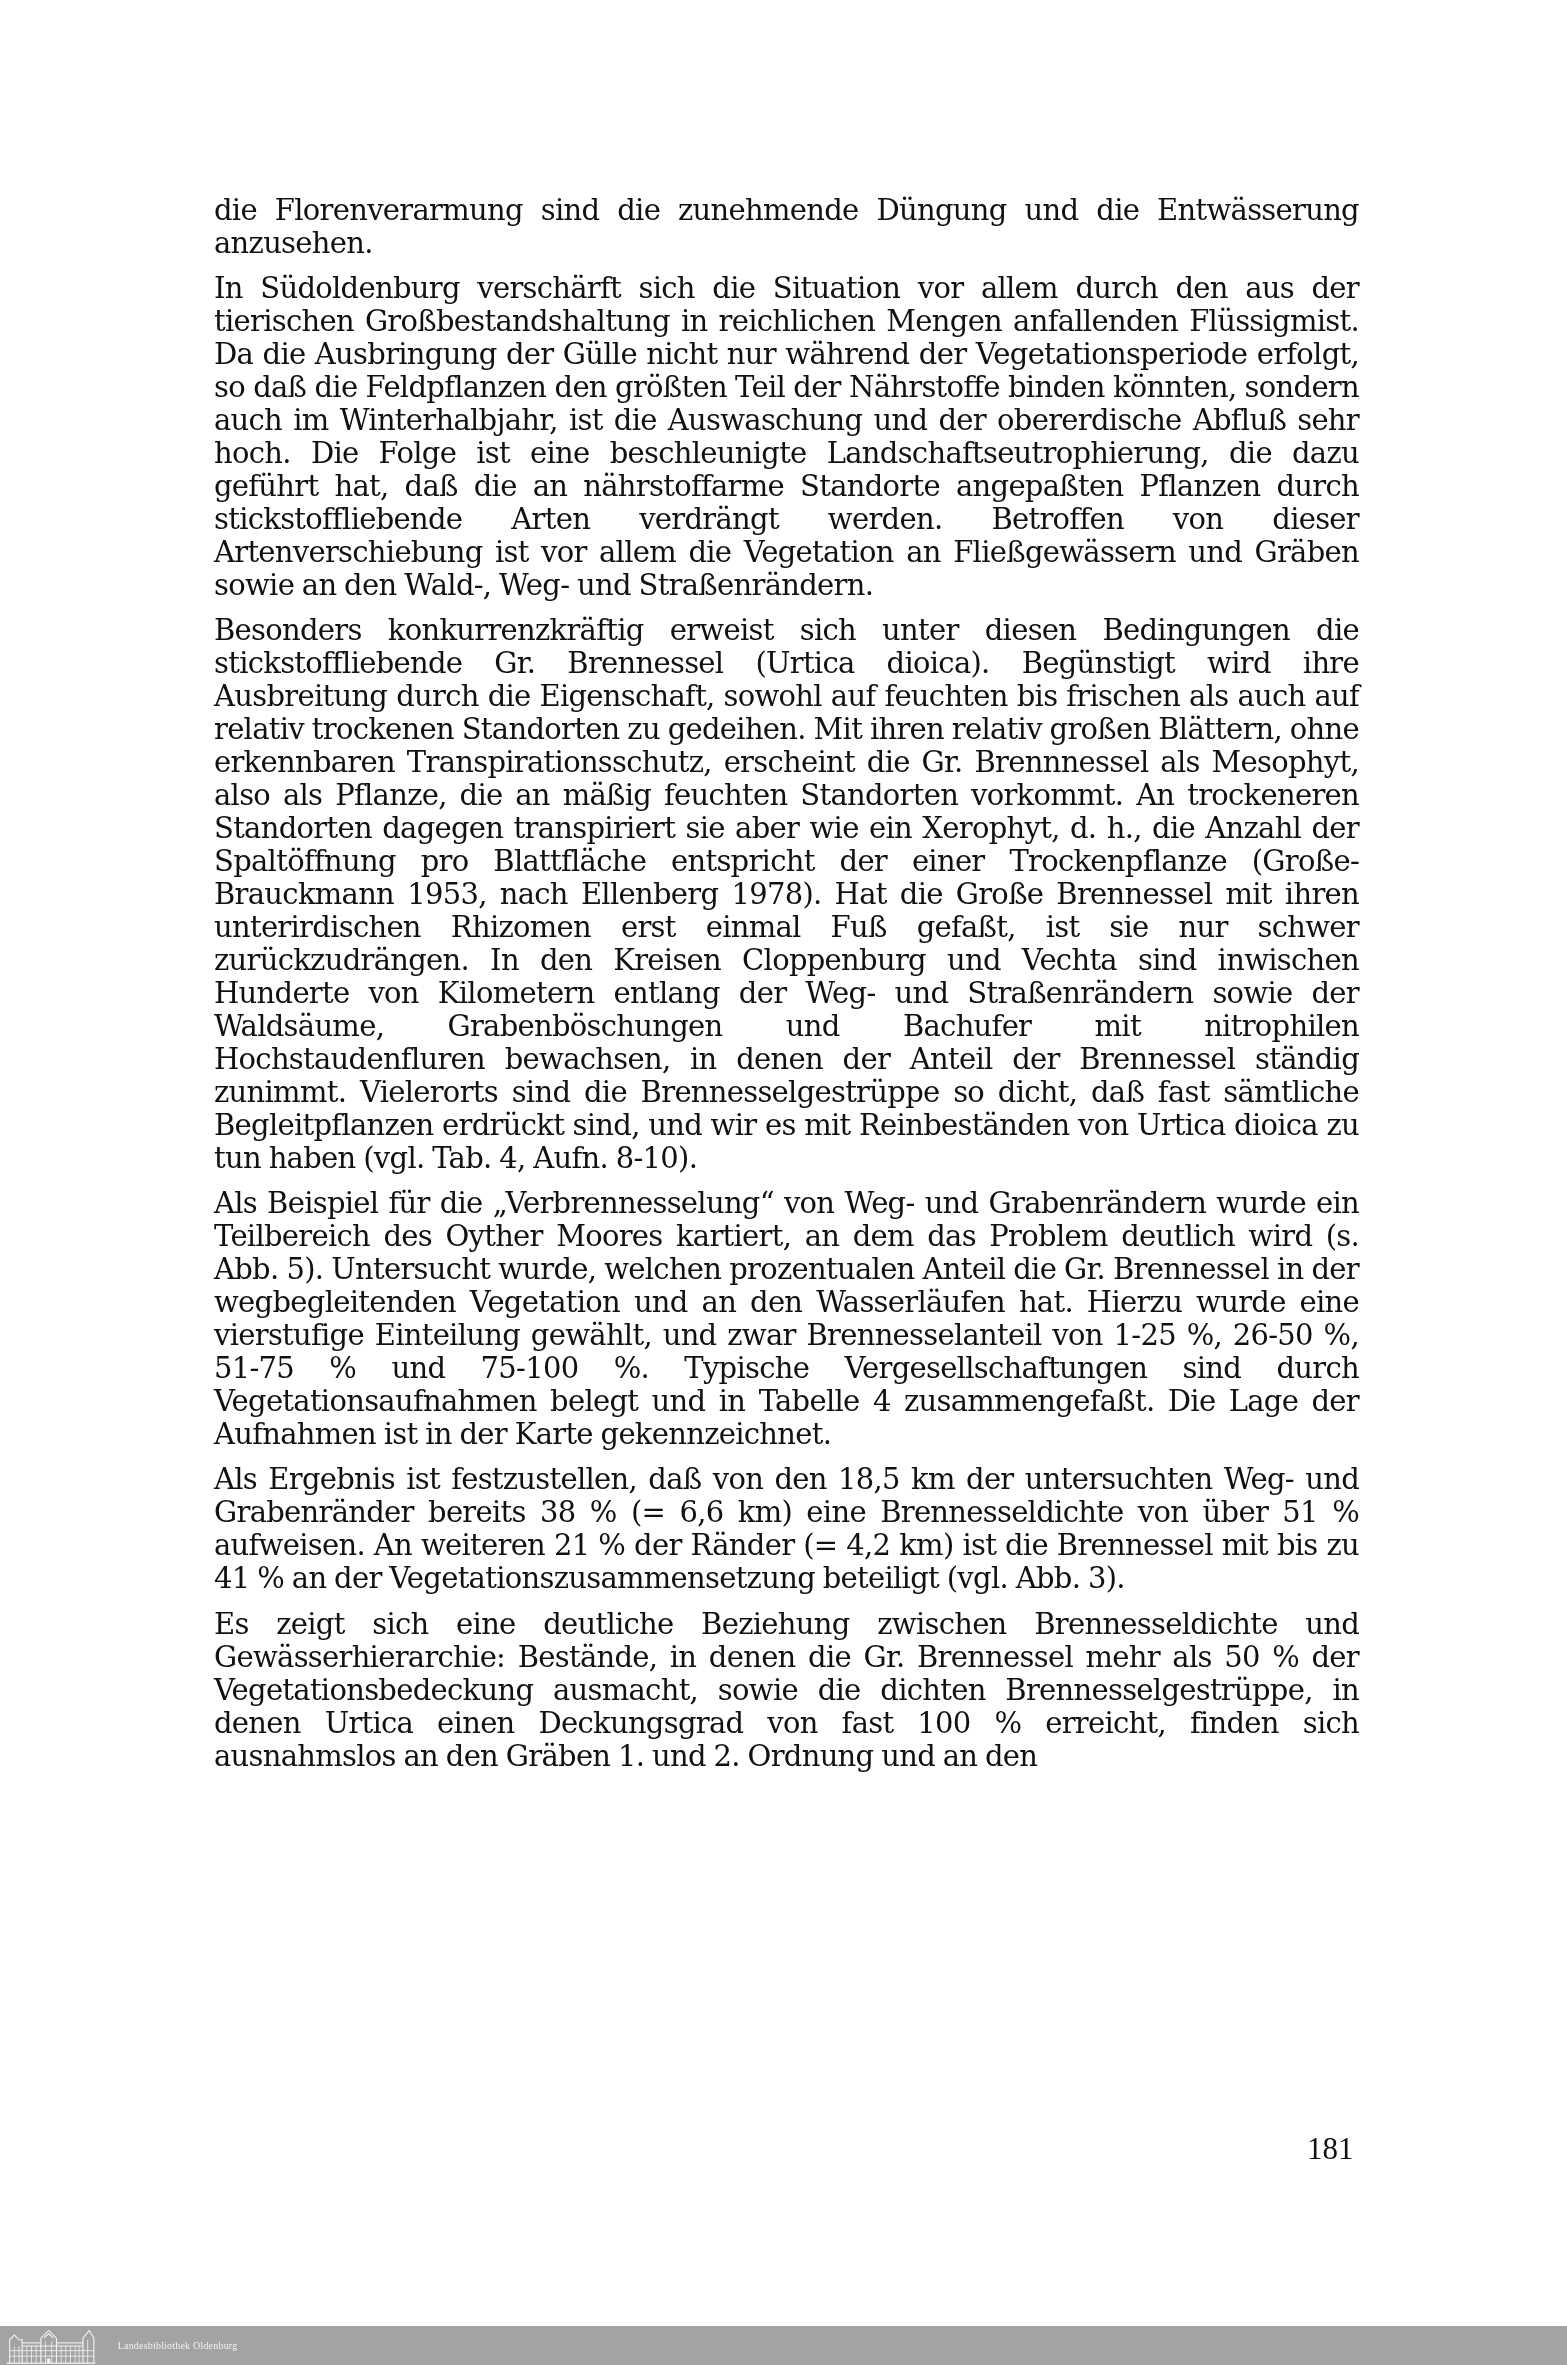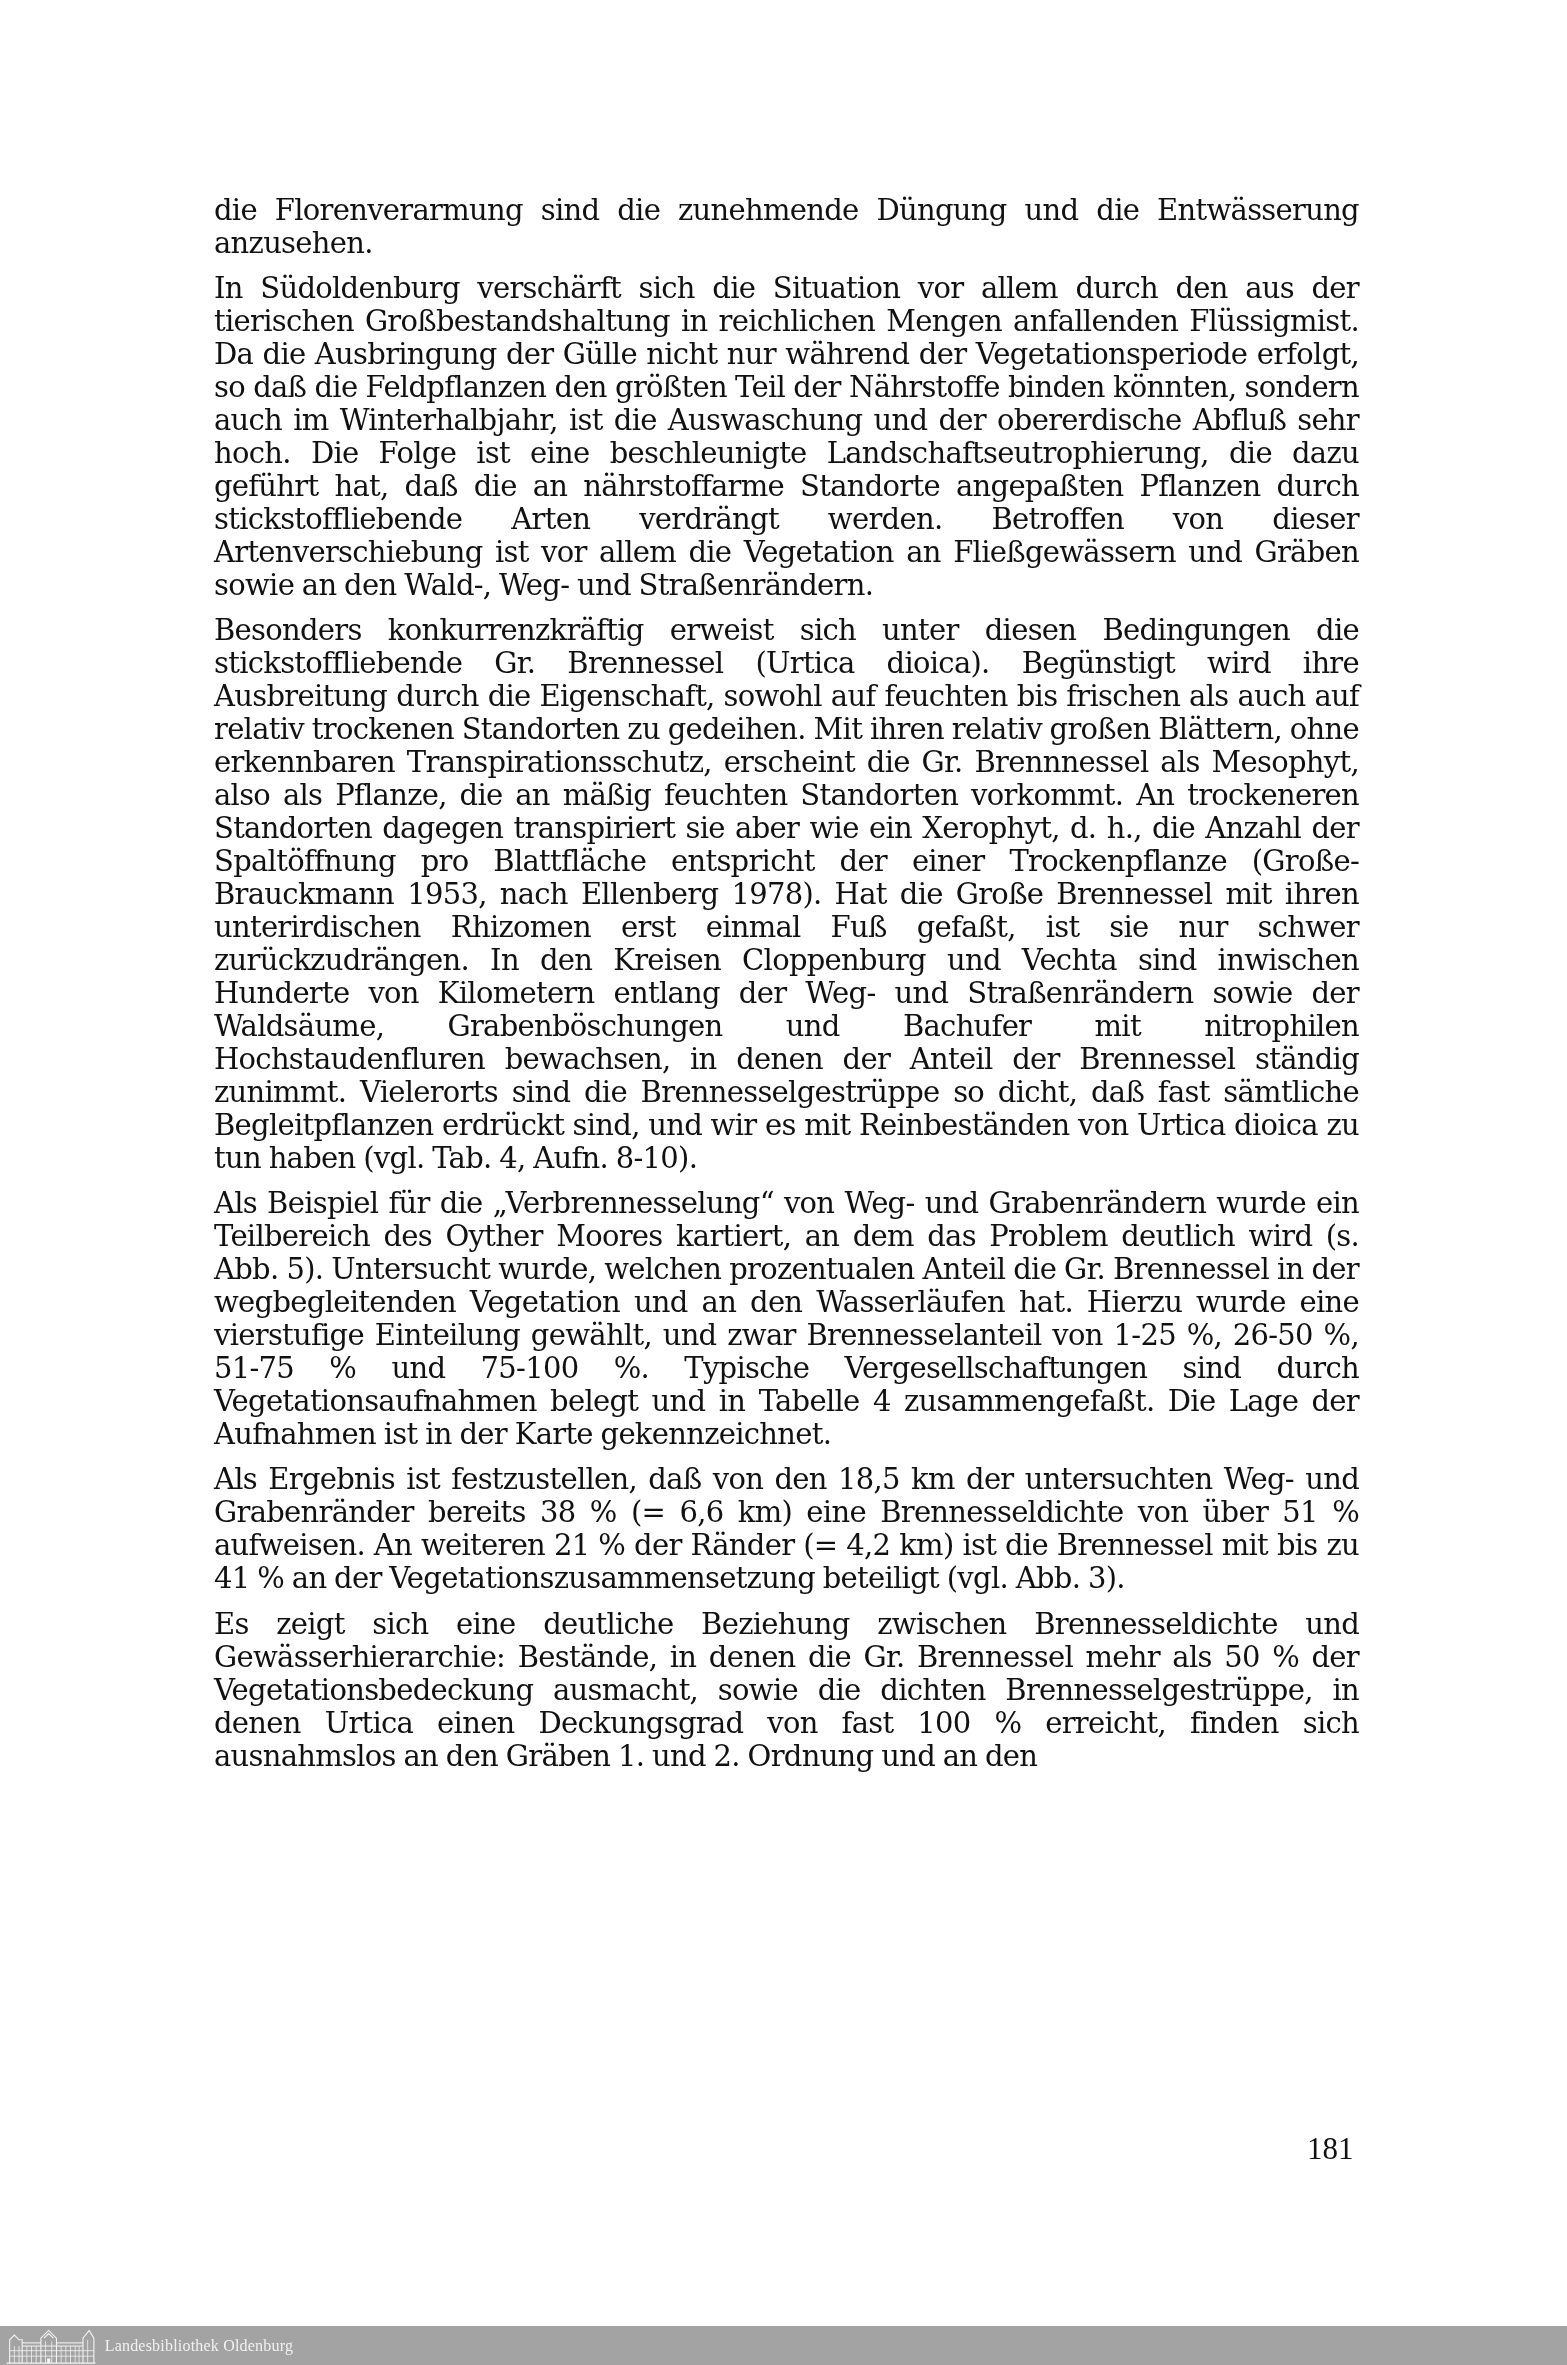--- a/index.html
+++ b/index.html
@@ -54,23 +54,23 @@
     display: flex;
     align-items: center;
   }
   .footer-logo {
     margin-left: 4.7px;
     width: 92px;
     height: 38px;
     display: block;
   }
   .footer-text {
-    margin-left: 8px;
+    margin-left: 21px;
     font-family: "Liberation Serif", "DejaVu Serif", serif;
-    font-size: 16px;
+    font-size: 10px;
     color: #f2f2f2;
     letter-spacing: 0.2px;
   }
 </style>
 </head>
 <body>
 
 <main class="page-body">
   <p>die Florenverarmung sind die zunehmende Düngung und die Entwässe­rung anzusehen.</p>
   <p>In Südoldenburg verschärft sich die Situation vor allem durch den aus der tierischen Großbestandshaltung in reichlichen Mengen anfallenden Flüs­sigmist. Da die Ausbringung der Gülle nicht nur während der Vegetations­periode erfolgt, so daß die Feldpflanzen den größten Teil der Nährstoffe binden könnten, sondern auch im Winterhalbjahr, ist die Auswaschung und der obererdische Abfluß sehr hoch. Die Folge ist eine beschleunigte Landschaftseutrophierung, die dazu geführt hat, daß die an nährstoffarme Standorte angepaßten Pflanzen durch stickstoffliebende Arten verdrängt werden. Betroffen von dieser Artenverschiebung ist vor allem die Vegeta­tion an Fließgewässern und Gräben sowie an den Wald-, Weg- und Straßen­rändern.</p>

